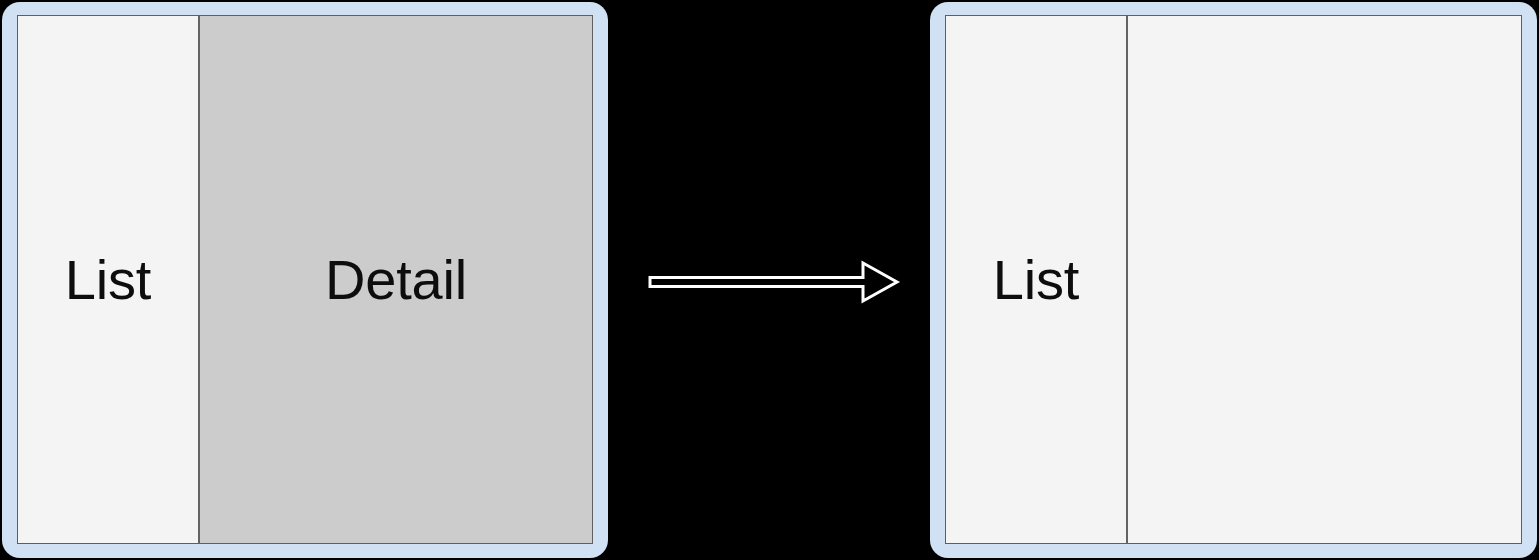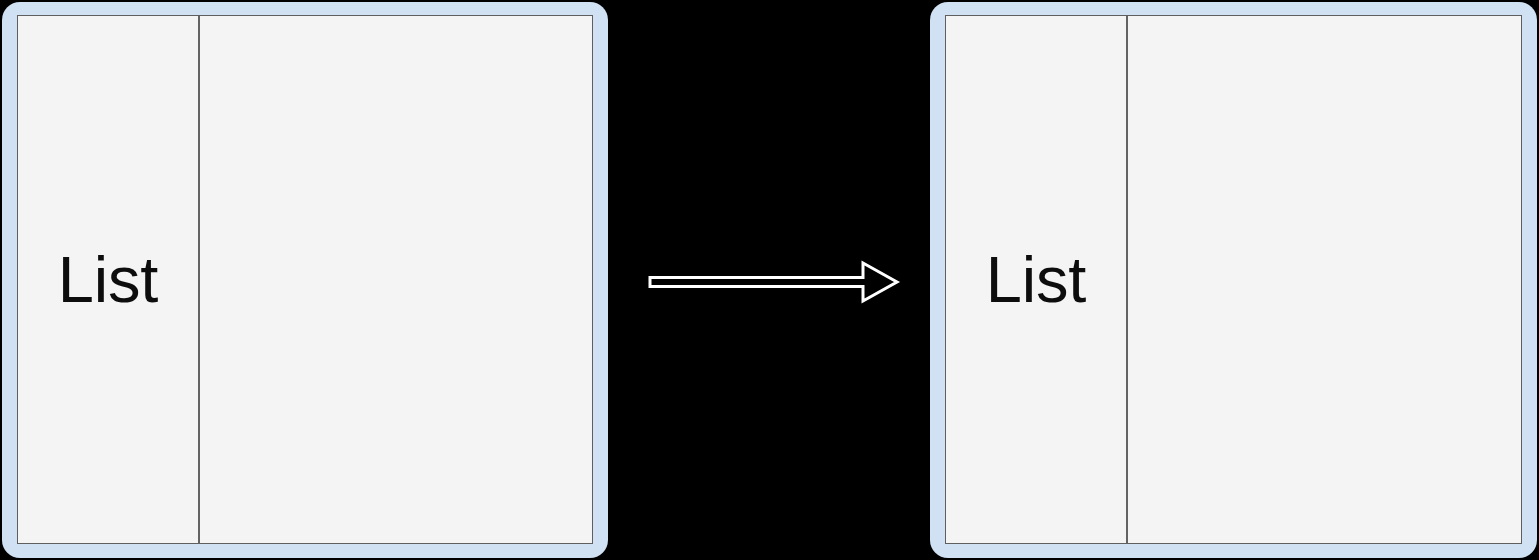--- a/index.html
+++ b/index.html
@@ -44,21 +44,21 @@
 
   .pane {
     box-sizing: border-box;
     display: flex;
     align-items: center;
     justify-content: center;
     height: 100%;
   }
 
   .pane-label {
-    font-size: 65px;
+    font-size: 56px;
     line-height: 1;
     color: #0d0d0d;
     letter-spacing: -0.2px;
     white-space: nowrap;
     font-weight: 400;
   }
 
   
   .pane.list {
     background: #f4f4f4;
@@ -90,20 +90,23 @@
 </head>
 <body>
 
 <div class="canvas">
 
   <div class="device-card left">
     <div class="screen">
       <div class="pane list">
         <span class="pane-label">List</span>
       </div>
+      <div class="pane detail">
+        <span class="pane-label">Detail</span>
+      </div>
     </div>
   </div>
 
   <div class="transition-arrow">
     <svg width="258" height="60" viewBox="0 0 258 60" xmlns="http://www.w3.org/2000/svg">
 
       <path d="M 5,25.5 L 218,25.5 L 218,11 L 252,30 L 218,49 L 218,34.5 L 5,34.5 Z" fill="#000000" stroke="#ffffff" stroke-width="3" stroke-linejoin="miter"></path>
     </svg>
   </div>
 

